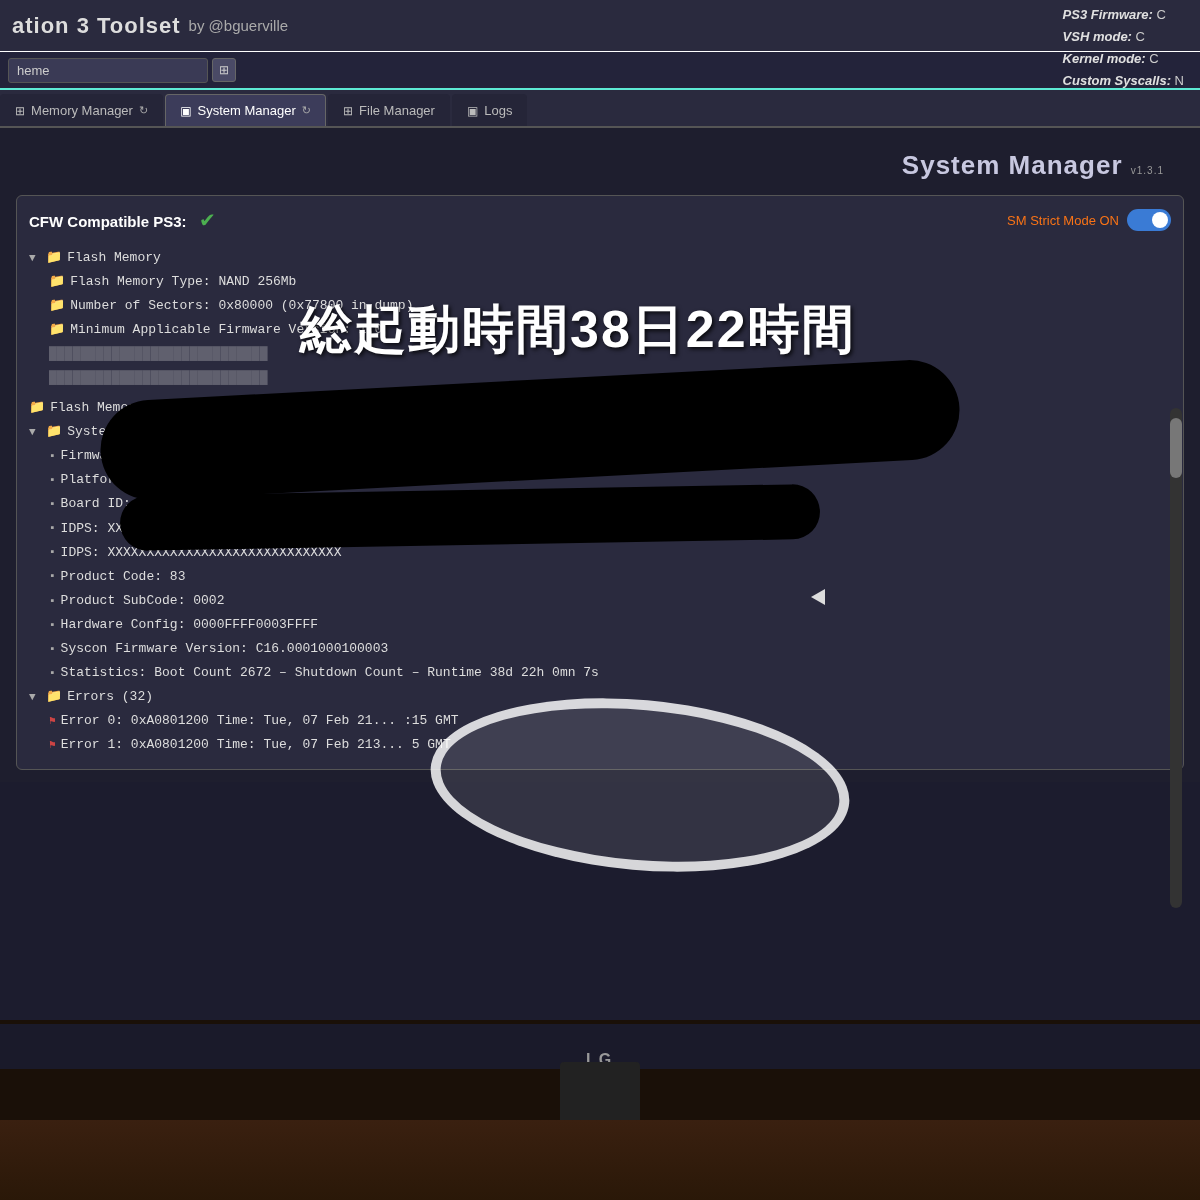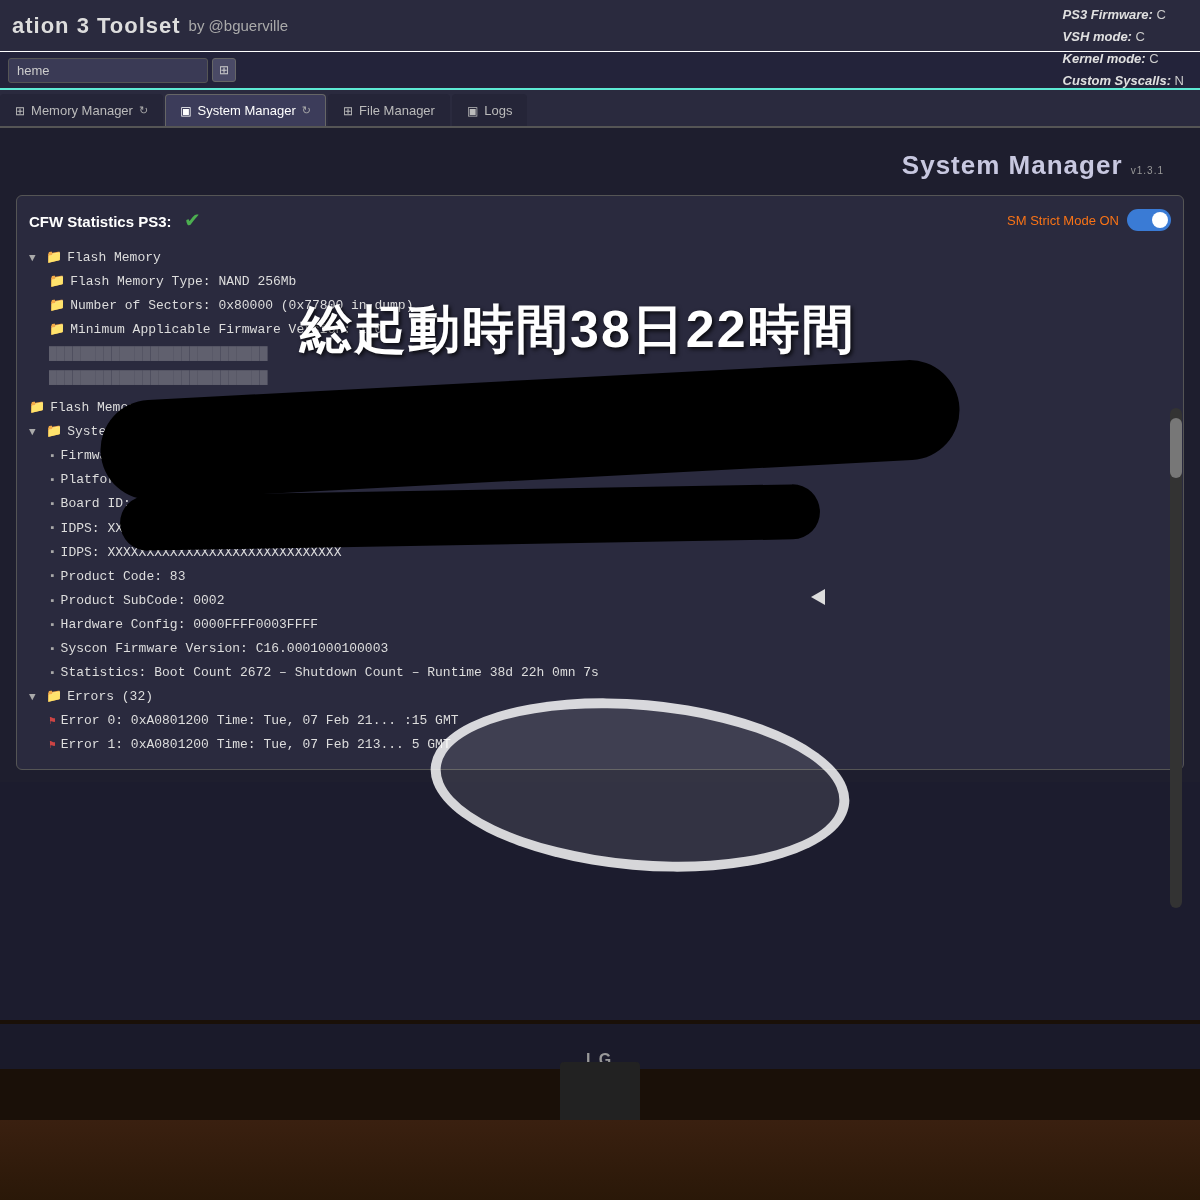--- a/index.html
+++ b/index.html
@@ -406,21 +406,21 @@
 
     <div class="section-header">
       <span>System Manager</span>
       <span class="version">v1.3.1</span>
     </div>
 
     <div class="panel">
 
       <div class="panel-top">
         <div>
-          <span class="cfw-label">CFW Statistics PS3:</span>
+          <span class="cfw-label">CFW Compatible PS3:</span>
           <span class="cfw-check">✔</span>
         </div>
         <div class="strict-mode">
           <span>SM Strict Mode ON</span>
           <div class="toggle"></div>
         </div>
       </div>
 
       <div class="tree">
 

